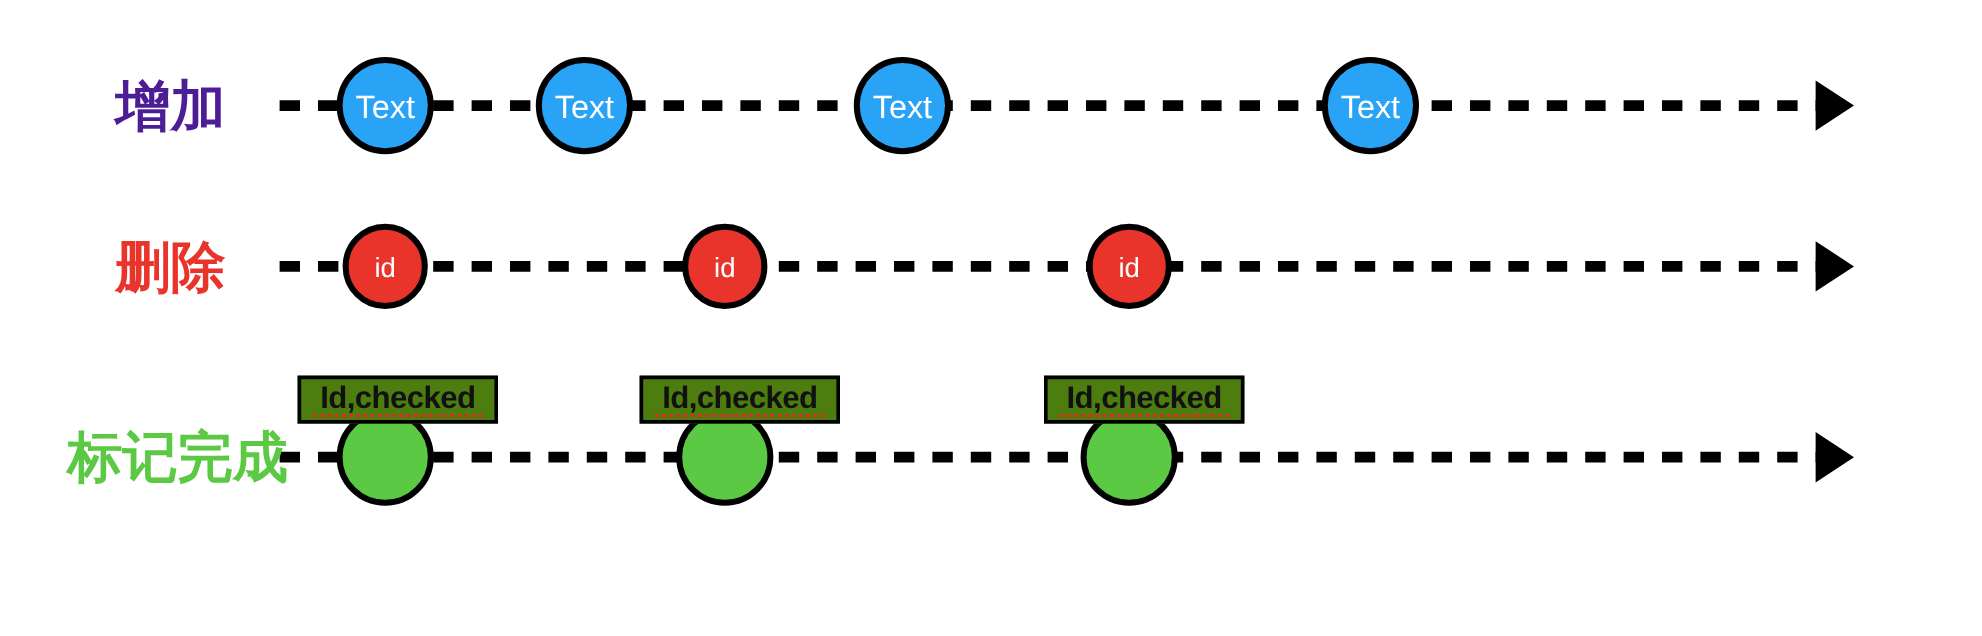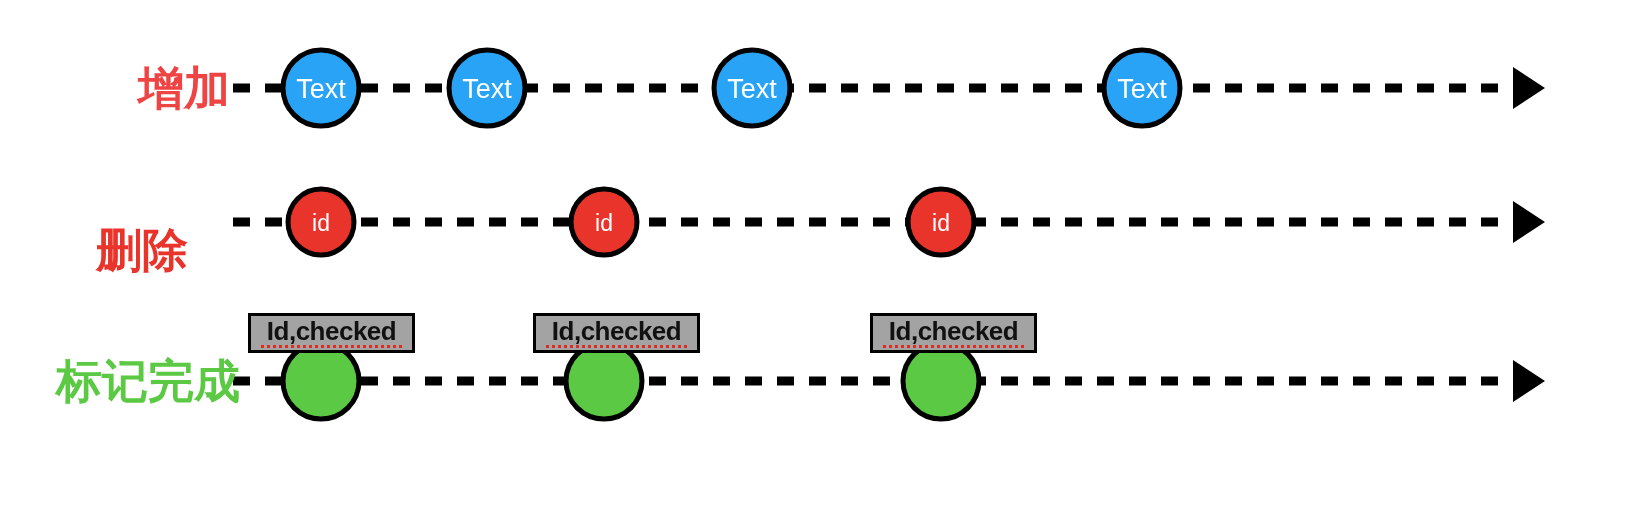--- a/index.html
+++ b/index.html
@@ -2,21 +2,21 @@
 <html><head>
 <meta charset="utf-8">
 <style>
   html,body{margin:0;padding:0;background:#ffffff;}
   body{width:1652px;height:530px;overflow:hidden;font-family:"Liberation Sans",sans-serif;}
   #stage{position:relative;width:1652px;height:530px;background:#fff;}
   svg.board{position:absolute;left:0;top:0;width:1652px;height:530px;}
   .rowlabel{position:absolute;font-weight:bold;white-space:nowrap;letter-spacing:0px;}
   .node-text{font-family:"Liberation Sans",sans-serif;fill:#ffffff;font-size:27px;text-anchor:middle;dominant-baseline:central;}
   .node-text.small{font-size:23px;}
-  .boxlabel{position:absolute;border:3px solid #000;background:#a3a3a3;box-sizing:border-box;
+  .boxlabel{position:absolute;border:3px solid #000;background:#4d7c0f;box-sizing:border-box;
             display:flex;align-items:center;justify-content:center;}
   .boxlabel span{font-family:"Liberation Sans",sans-serif;font-weight:bold;font-size:26px;color:#111;
                  letter-spacing:-0.5px;padding:0 6px;line-height:1;
                  border-bottom:3px dotted #e02b20;padding-bottom:1px;}
 </style>
 </head>
 <body>
 
 <div id="stage">
   <svg class="board" viewBox="0 0 1652 530" id="board">
@@ -58,22 +58,22 @@
         <circle cx="321" cy="381" r="38" fill="#5cc944" stroke="#000000" stroke-width="5"></circle>
       </g>
       <g>
         <circle cx="604" cy="381" r="38" fill="#5cc944" stroke="#000000" stroke-width="5"></circle>
       </g>
       <g>
         <circle cx="941" cy="381" r="38" fill="#5cc944" stroke="#000000" stroke-width="5"></circle>
       </g>
     </svg>
   <div id="overlay">
-      <div class="rowlabel" style="left: 96px; top: 62px; color: #ef4444; font-size: 46px; line-height: 52px; margin-left: 42px;">增加</div>
-      <div class="rowlabel" style="left: 96px; top: 196px; color: rgb(232, 52, 42); font-size: 46px; line-height: 52px; margin-top: 28px;">删除</div>
+      <div class="rowlabel" style="left: 96px; top: 62px; color: #4c1d95; font-size: 46px; line-height: 52px;">增加</div>
+      <div class="rowlabel" style="left: 96px; top: 196px; color: rgb(232, 52, 42); font-size: 46px; line-height: 52px;">删除</div>
       <div class="rowlabel" style="left: 56px; top: 355px; color: rgb(92, 201, 68); font-size: 46px; line-height: 52px;">标记完成</div>
       <div class="boxlabel" style="left: 248px; top: 313px; width: 167px; height: 40px;">
         <span>Id,checked</span>
       </div>
       <div class="boxlabel" style="left: 533px; top: 313px; width: 167px; height: 40px;">
         <span>Id,checked</span>
       </div>
       <div class="boxlabel" style="left: 870px; top: 313px; width: 167px; height: 40px;">
         <span>Id,checked</span>
       </div>

